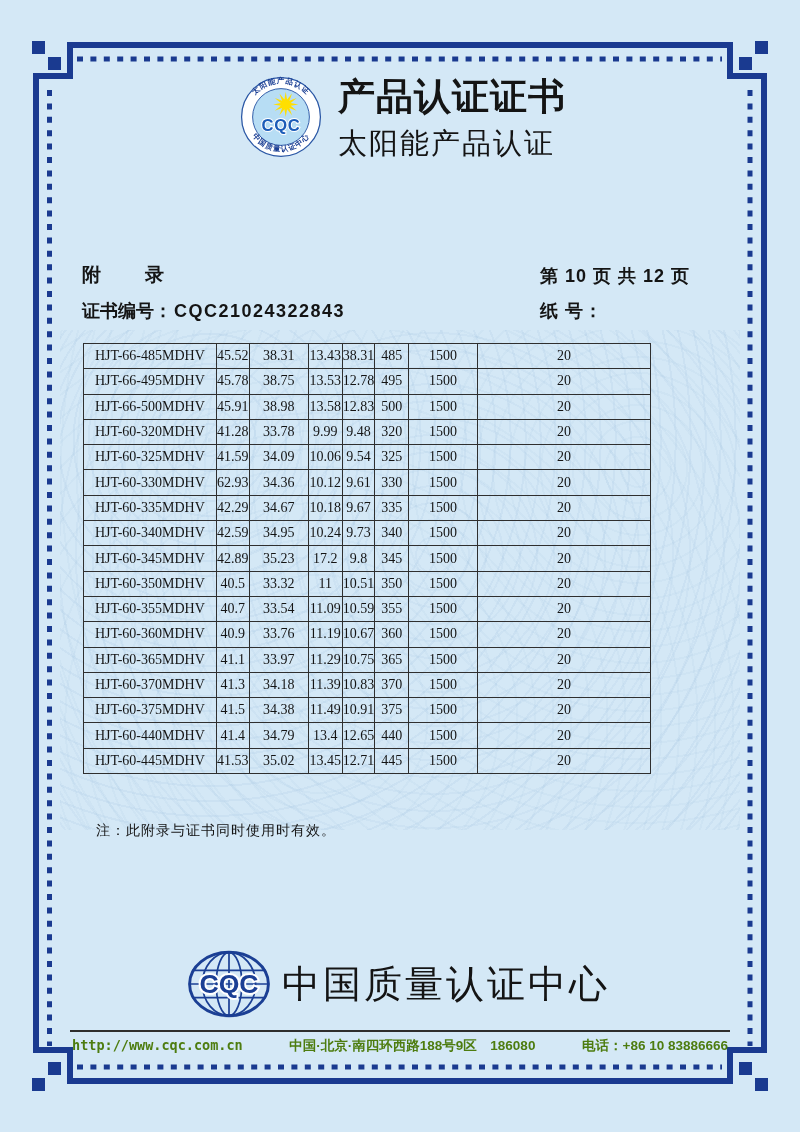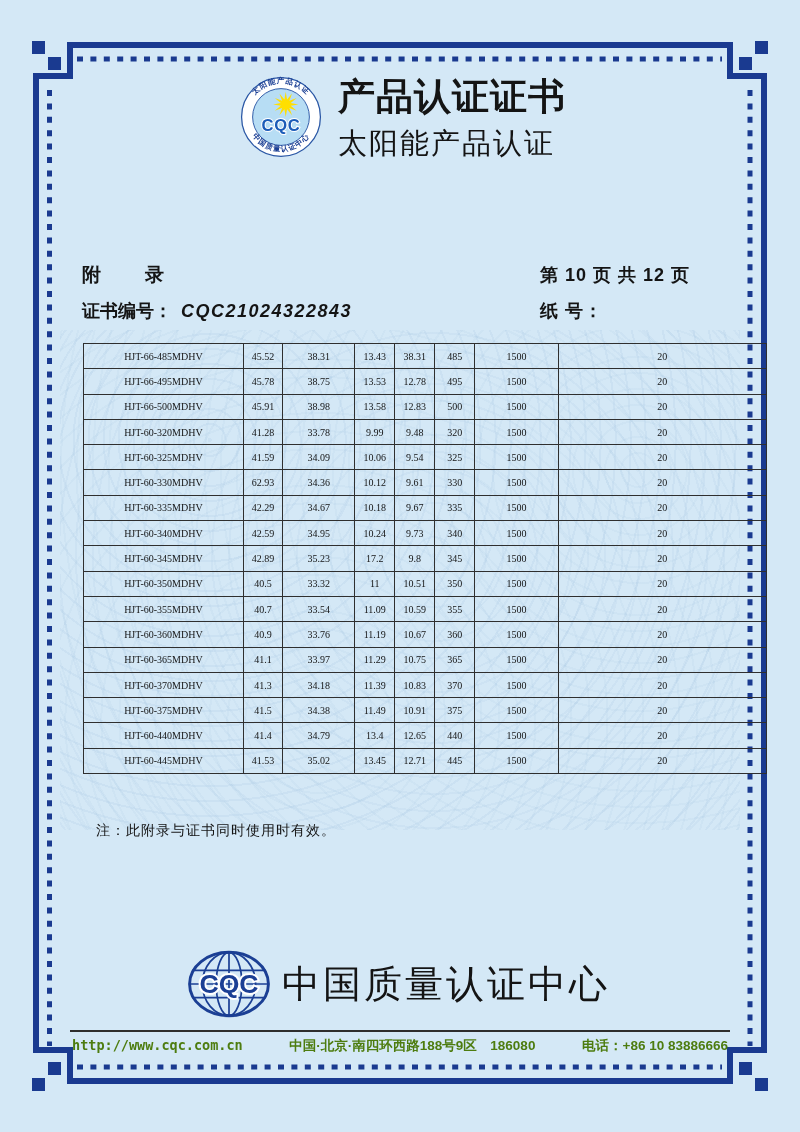--- a/index.html
+++ b/index.html
@@ -26,29 +26,29 @@
   .logo{width:82px;height:82px;flex:0 0 auto;}
   .titles{padding-top:2px;}
   .title{font-size:37px;font-weight:bold;letter-spacing:1px;line-height:1.05;}
   .subtitle{font-size:29px;font-weight:400;letter-spacing:2px;margin-top:7px;}
 
   .arc-text{font-size:9.5px;font-weight:bold;fill:#1b3f94;letter-spacing:1.2px;}
   .cqc-big{font-size:21px;font-weight:bold;fill:#1b5cb8;text-anchor:middle;
            stroke:#ffffff;stroke-width:2.6px;paint-order:stroke;letter-spacing:1px;}
 
   .meta{position:absolute;left:82px;top:262px;width:636px;font-size:18px;font-weight:bold;}
-  .meta-row{display:flex;justify-content:space-between;align-items:center;margin-bottom:11px;}
+  .meta-row{display:flex;justify-content:space-between;align-items:flex-end;margin-bottom:11px;}
   .meta-right{width:178px;letter-spacing:1px;}
   .appendix{font-size:19px;letter-spacing:2px;}
-  .certno{font-weight:bold;letter-spacing:1.5px;margin-left:9px;font-style:italic;}
+  .certno{font-weight:bold;letter-spacing:1.5px;margin-left:2px;}
 
   .spec-table{
-    position:absolute;left:83px;top:343px;width:684px;
+    position:absolute;left:83px;top:343px;width:568px;
     border-collapse:collapse;table-layout:fixed;
-    font-family:"Liberation Serif","DejaVu Serif",serif;font-size:10px;
+    font-family:"Liberation Serif","DejaVu Serif",serif;font-size:14px;
   }
   .spec-table td{border:1px solid #2f2f2f;height:24.3px;text-align:center;padding:0;white-space:nowrap;}
 
   .note{position:absolute;left:96px;top:822px;font-size:14px;letter-spacing:1px;font-weight:500;}
 
   .footer{position:absolute;left:186px;top:948px;display:flex;align-items:center;gap:10px;}
   .globe{width:86px;height:72px;flex:0 0 auto;}
   .globe-line{stroke:#1b3f94;fill:none;}
   .cqc-globe-text{font-size:31px;font-weight:bold;fill:#1b3f94;text-anchor:middle;
                   stroke:#ffffff;stroke-width:4.5px;paint-order:stroke;}

